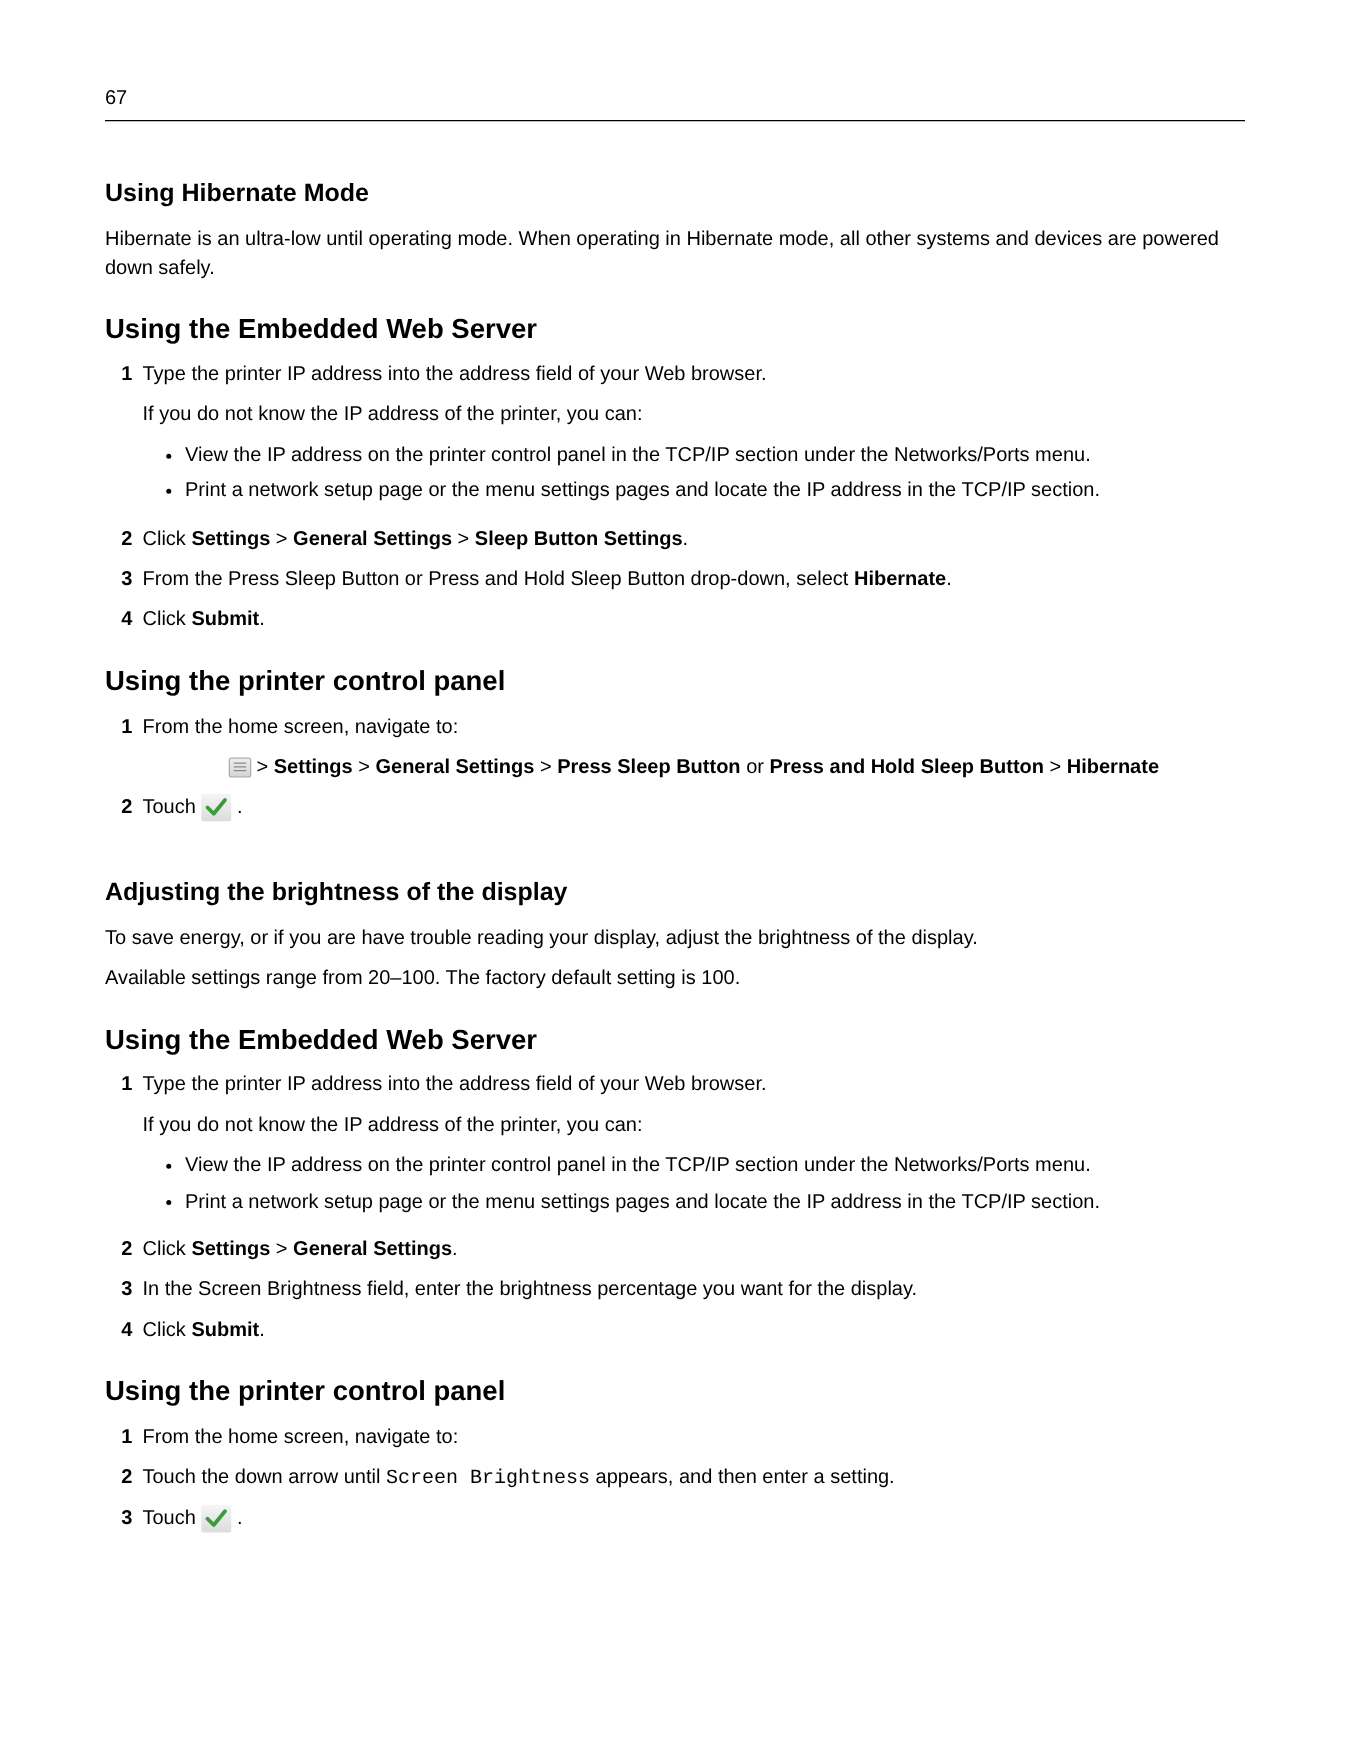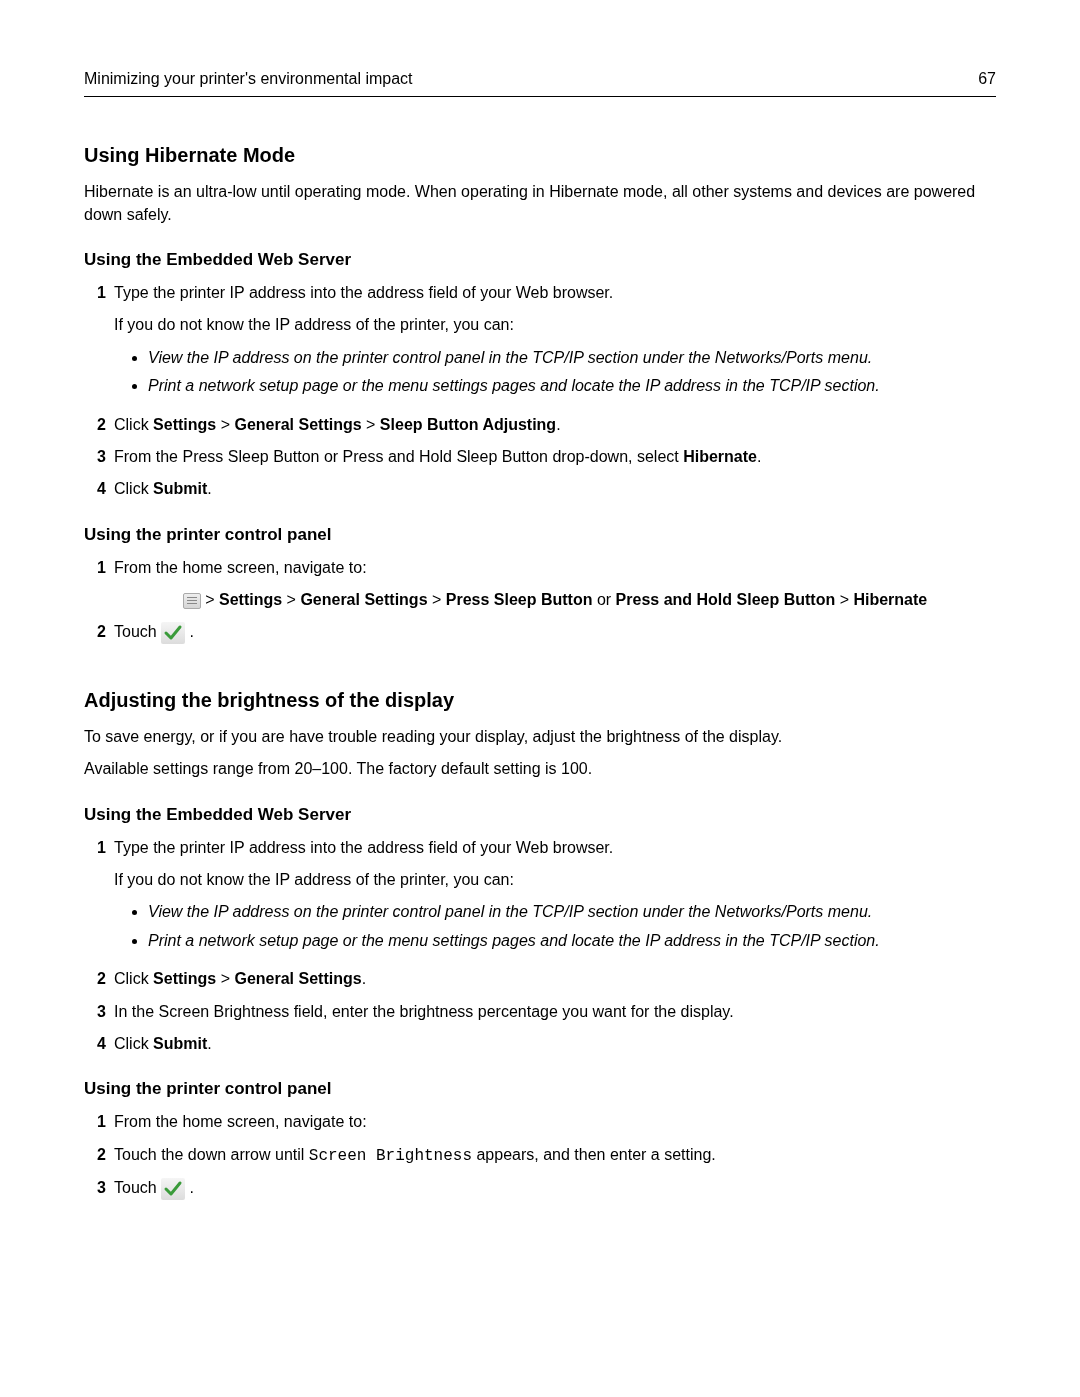--- a/index.html
+++ b/index.html
@@ -19,21 +19,21 @@
     padding-bottom: 6px;
     margin-bottom: 44px;
     font-size: 16px;
   }
   h2.sec {
     font-size: 20px;
     font-weight: 700;
     margin: 30px 0 12px 0;
   }
   h3.sub {
-    font-size: 17px;
+    font-size: 22px;
     font-weight: 700;
     margin: 22px 0 10px 0;
   }
   p { margin: 10px 0; }
   .num-list { list-style: none; padding: 0; margin: 0; }
   .num-list > li {
     display: flex;
     margin: 10px 0;
   }
   .num-list > li > .num {
@@ -44,21 +44,21 @@
     padding-right: 8px;
   }
   .num-list > li > .body { flex: 1; }
   .body p { margin: 0 0 10px 0; }
   .body p:last-child { margin-bottom: 0; }
   .bullets {
     list-style: disc;
     padding-left: 34px;
     margin: 6px 0 6px 0;
   }
-  .bullets li { margin: 6px 0; font-style: italic; }
+  .bullets li { margin: 6px 0; }
   .b { font-weight: 700; }
   .mono {
     font-family: "Courier New", monospace;
     font-size: 16px;
   }
   .icon-menu {
     display: inline-block;
     width: 22px;
     height: 20px;
     border: 1px solid #777;
@@ -116,21 +116,20 @@
   .nav-path {
     margin-top: 6px;
     margin-left: 0;
     text-align: center;
   }
 </style>
 </head>
 <body>
 
 <div class="header-row">
-  <span>Minimizing your printer's environmental impact</span>
   <span>67</span>
 </div>
 
 <h2 class="sec">Using Hibernate Mode</h2>
 <p>Hibernate is an ultra-low until operating mode. When operating in Hibernate mode, all other systems and devices are powered down safely.</p>
 
 <h3 class="sub">Using the Embedded Web Server</h3>
 <ol class="num-list">
   <li>
     <span class="num">1</span>
@@ -139,21 +138,21 @@
       <p>If you do not know the IP address of the printer, you can:</p>
       <ul class="bullets">
         <li>View the IP address on the printer control panel in the TCP/IP section under the Networks/Ports menu.</li>
         <li>Print a network setup page or the menu settings pages and locate the IP address in the TCP/IP section.</li>
       </ul>
     </div>
   </li>
   <li>
     <span class="num">2</span>
     <div class="body">
-        <p><span>Click </span><span class="b">Settings</span><span> &gt; </span><span class="b">General Settings</span><span> &gt; </span><span class="b">Sleep Button Adjusting</span><span>.</span></p>
+        <p><span>Click </span><span class="b">Settings</span><span> &gt; </span><span class="b">General Settings</span><span> &gt; </span><span class="b">Sleep Button Settings</span><span>.</span></p>
       </div>
   </li>
   <li>
     <span class="num">3</span>
     <div class="body">
         <p><span>From the Press Sleep Button or Press and Hold Sleep Button drop-down, select </span><span class="b">Hibernate</span><span>.</span></p>
       </div>
   </li>
   <li>
     <span class="num">4</span>

